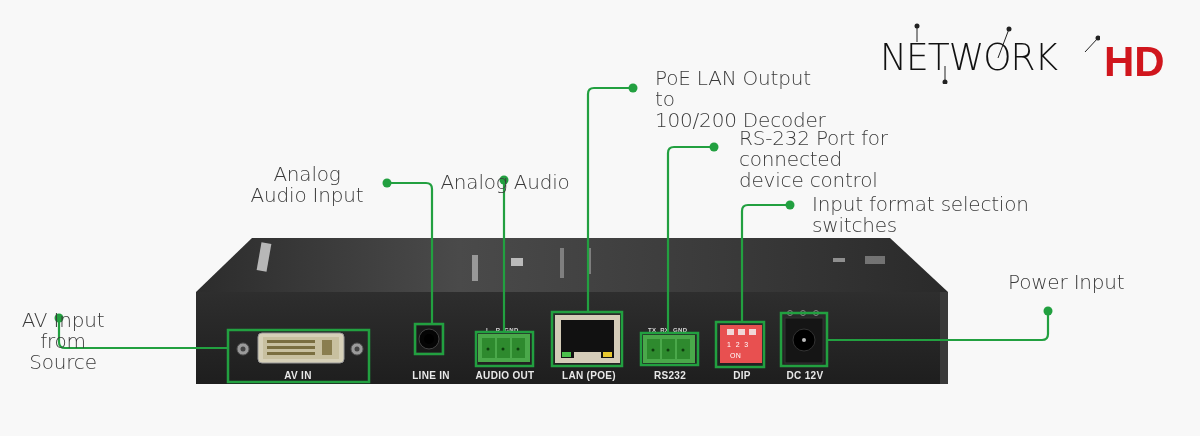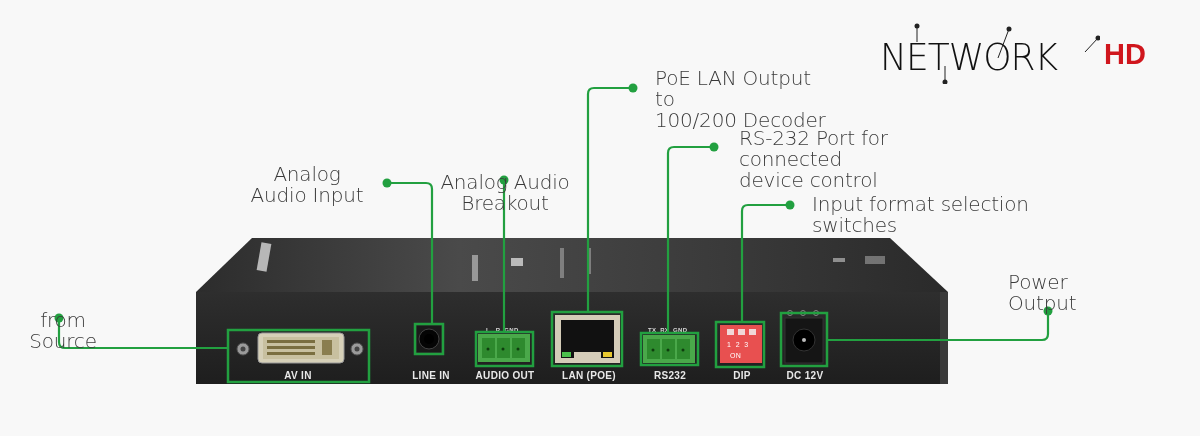--- a/index.html
+++ b/index.html
@@ -3,21 +3,21 @@
 <meta charset="utf-8">
 <style>
   html, body { margin: 0; padding: 0; }
   body { width: 1200px; height: 436px; background: #f8f8f8; position: relative; overflow: hidden; font-family: "Liberation Sans", sans-serif; }
   .label { position: absolute; color: #3a3a3a; font-size: 20px; line-height: 21px; font-family: "DejaVu Sans", sans-serif; font-weight: 300; letter-spacing: -0.2px; }
   .label.right { text-align: center; }
   .label.center { text-align: center; margin-top: 48px; }
   svg.lines { position: absolute; left: 0; top: 0; }
   .logo { position: absolute; left: 880px; top: 28px; height: 60px; }
   .logo-net { position: absolute; left: 0; top: 8px; font-family: "DejaVu Sans", sans-serif; font-size: 36px; font-weight: 300; color: #111; letter-spacing: -1px; white-space: nowrap; transform: scaleY(1.05); }
-  .logo-hd { position: absolute; left: 224px; top: 10px; font-family: "Liberation Sans", sans-serif; font-size: 29px; font-weight: 700; color: #d0161d; }
+  .logo-hd { position: absolute; left: 224px; top: 10px; font-family: "Liberation Sans", sans-serif; font-size: 42px; font-weight: 700; color: #d0161d; }
   .device { position: absolute; }
   .port-label { position: absolute; color: #e8e8e8; font-size: 10px; font-weight: 700; font-family: "Liberation Sans", sans-serif; letter-spacing: 0.3px; text-align: center; }
   .pin-label { position: absolute; color: #d8d8d8; font-size: 6px; font-weight: 700; font-family: "Liberation Sans", sans-serif; letter-spacing: 0.3px; }
 </style>
 </head>
 <body>
 
 <div class="logo">
   <div class="logo-net">NETWORK</div>
   <div class="logo-hd">HD</div>
@@ -160,36 +160,36 @@
       <path d="M714 147 H674 Q668 147 668 153 V333" stroke="#22a040"></path>
       <circle cx="714" cy="147" r="4.5" fill="#22a040" stroke="none"></circle>
       <path d="M790 205 H748 Q742 205 742 211 V322" stroke="#22a040"></path>
       <circle cx="790" cy="205" r="4.5" fill="#22a040" stroke="none"></circle>
       <path d="M827 340 H1042 Q1048 340 1048 334 V311" stroke="#22a040"></path>
       <circle cx="1048" cy="311" r="4.5" fill="#22a040" stroke="none"></circle>
     </g>
 </svg>
 
 <div class="label center" style="left:8px;top:262px;width:110px">
+  <div>AV Input</div>
   <div>from Source</div>
 </div>
 <div class="label right" style="left:250px;top:164px;width:114px">
   <div>Analog</div>
   <div>Audio Input</div>
 </div>
 <div class="label center" style="left:440px;top:124px;width:130px">
   <div>Analog Audio</div>
-  <div>Breakout</div>
 </div>
 <div class="label" style="left:655px;top:68px;width:180px">
   <div>PoE LAN Output to</div>
   <div>100/200 Decoder</div>
 </div>
 <div class="label" style="left:739px;top:128px;width:220px">
   <div>RS-232 Port for connected</div>
   <div>device control</div>
 </div>
 <div class="label" style="left:812px;top:194px;width:260px">
   <div>Input format selection switches</div>
 </div>
 <div class="label" style="left:1008px;top:272px;width:120px">
-  <div>Power Output</div>
+  <div>Power Input</div>
 </div>
 
 </body></html>

